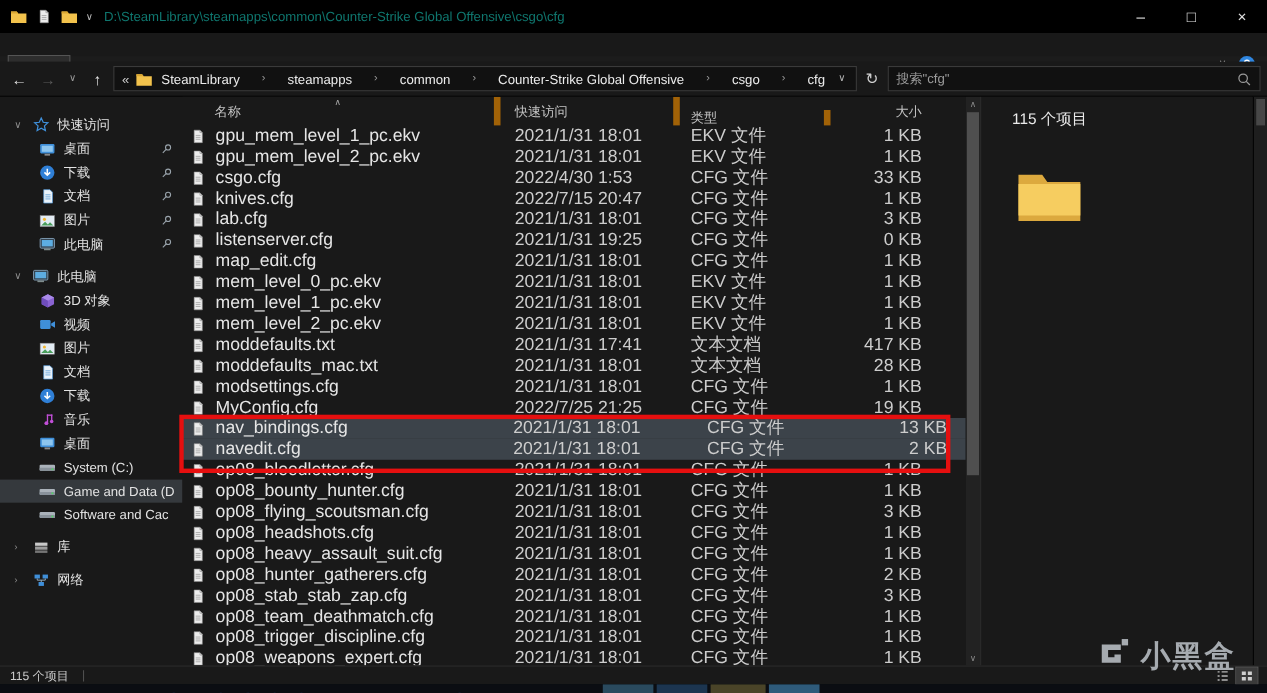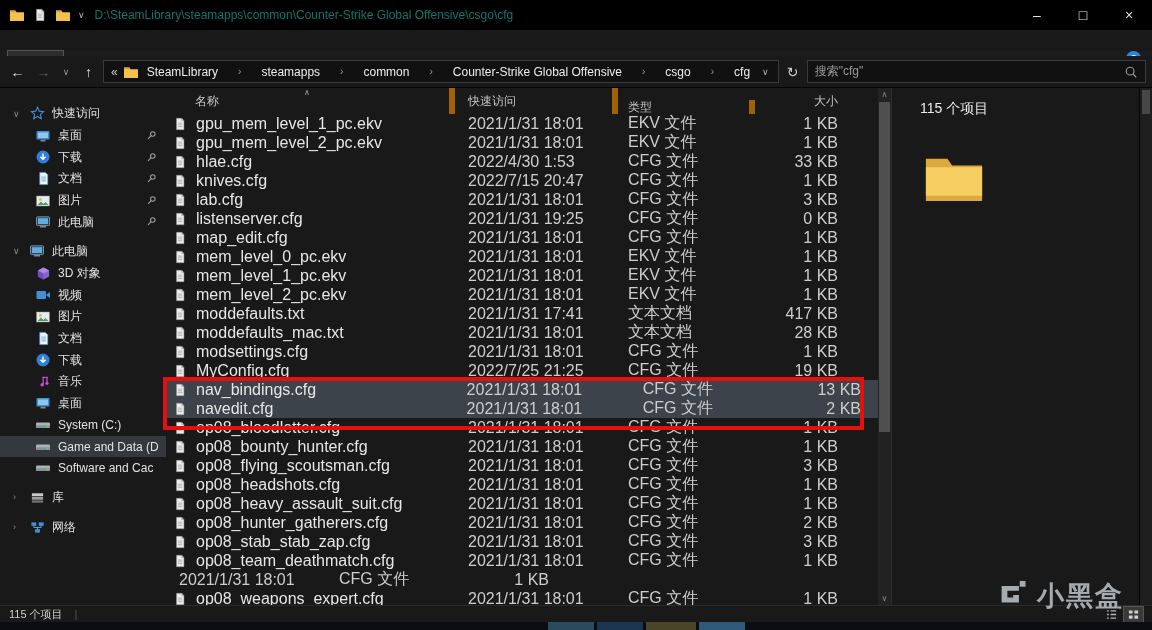--- a/index.html
+++ b/index.html
@@ -448,21 +448,21 @@
             </div>
             <div class="row">
               <span class="cell c0">
                 <span class="icon">
                   <svg viewBox="0 0 16 16" width="14" height="14">
                     <path d="M4 1.5h6l2.5 2.5v10.5H4z" fill="#ececec" stroke="#8f8f8f" stroke-width="0.6"></path>
                     <path d="M10 1.5v2.5h2.5" fill="none" stroke="#8f8f8f" stroke-width="0.7"></path>
                     <path d="M5.6 7h5M5.6 9h5M5.6 11h5" stroke="#9c9c9c" stroke-width="0.8"></path>
                   </svg>
                 </span>
-                <span>hlae.cfg</span>
+                <span>csgo.cfg</span>
               </span>
               <span class="cell c1">2022/4/30 1:53</span>
               <span class="cell c2">CFG 文件</span>
               <span class="cell c3">33 KB</span>
             </div>
             <div class="row">
               <span class="cell c0">
                 <span class="icon">
                   <svg viewBox="0 0 16 16" width="14" height="14">
                     <path d="M4 1.5h6l2.5 2.5v10.5H4z" fill="#ececec" stroke="#8f8f8f" stroke-width="0.6"></path>
@@ -770,20 +770,30 @@
                     <path d="M5.6 7h5M5.6 9h5M5.6 11h5" stroke="#9c9c9c" stroke-width="0.8"></path>
                   </svg>
                 </span>
                 <span>op08_team_deathmatch.cfg</span>
               </span>
               <span class="cell c1">2021/1/31 18:01</span>
               <span class="cell c2">CFG 文件</span>
               <span class="cell c3">1 KB</span>
             </div>
             <div class="row">
+              <span class="cell c0">
+                <span class="icon">
+                  <svg viewBox="0 0 16 16" width="14" height="14">
+                    <path d="M4 1.5h6l2.5 2.5v10.5H4z" fill="#ececec" stroke="#8f8f8f" stroke-width="0.6"></path>
+                    <path d="M10 1.5v2.5h2.5" fill="none" stroke="#8f8f8f" stroke-width="0.7"></path>
+                    <path d="M5.6 7h5M5.6 9h5M5.6 11h5" stroke="#9c9c9c" stroke-width="0.8"></path>
+                  </svg>
+                </span>
+                <span>op08_trigger_discipline.cfg</span>
+              </span>
               <span class="cell c1">2021/1/31 18:01</span>
               <span class="cell c2">CFG 文件</span>
               <span class="cell c3">1 KB</span>
             </div>
             <div class="row">
               <span class="cell c0">
                 <span class="icon">
                   <svg viewBox="0 0 16 16" width="14" height="14">
                     <path d="M4 1.5h6l2.5 2.5v10.5H4z" fill="#ececec" stroke="#8f8f8f" stroke-width="0.6"></path>
                     <path d="M10 1.5v2.5h2.5" fill="none" stroke="#8f8f8f" stroke-width="0.7"></path>

